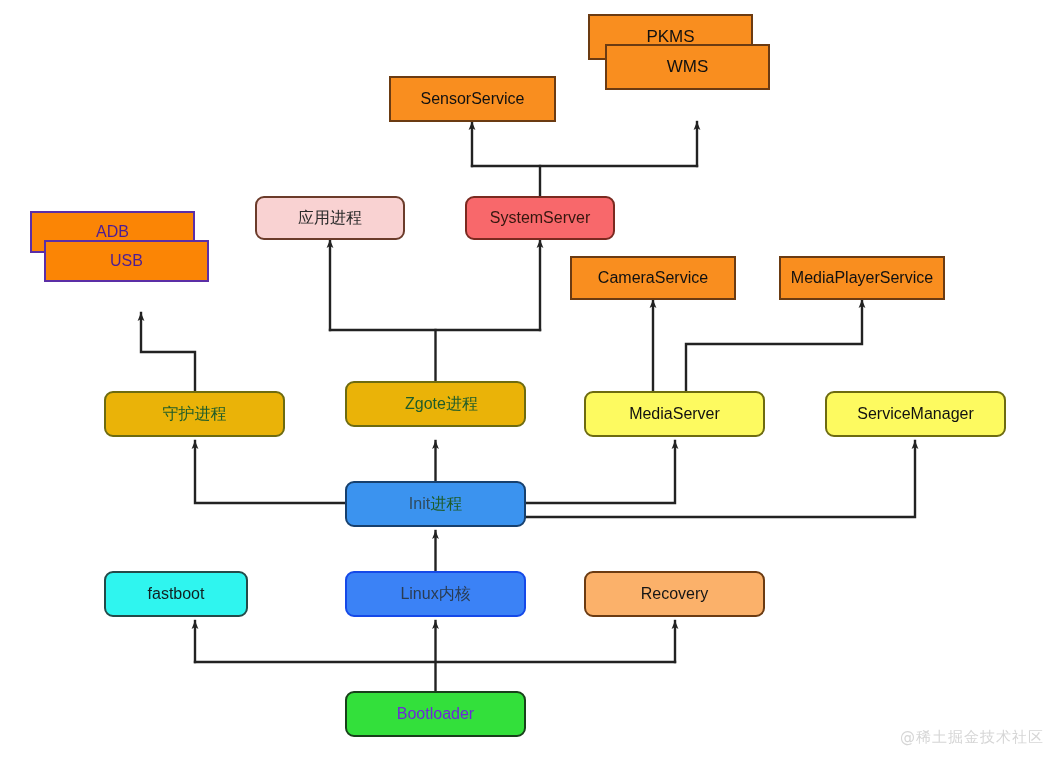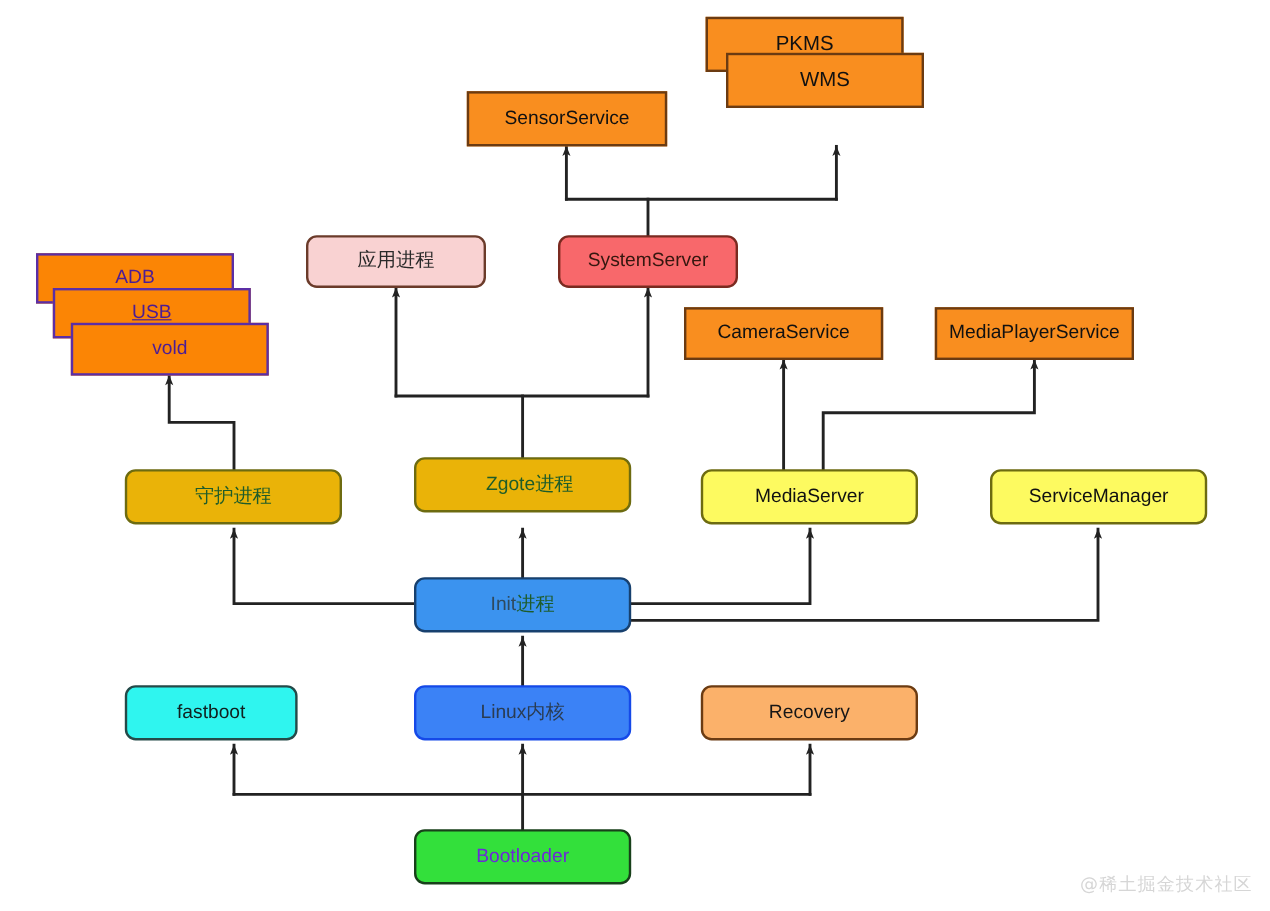--- a/index.html
+++ b/index.html
@@ -97,25 +97,22 @@
     <span>WMS</span>
   </div>
 
   <div class="node sharp c-orange fs16" style="left:389px;top:76px;width:167px;height:46px;z-index:5;">
     <span>SensorService</span>
   </div>
 
   <div class="node sharp c-orange-purple fs16" style="left:30px;top:211px;width:165px;height:42px;z-index:3;">
     <span>ADB</span>
   </div>
-  <div class="node sharp c-orange-purple fs16" style="left:44px;top:240px;width:165px;height:42px;z-index:4;text-decoration:underline;">
+  <div class="node sharp c-orange-purple fs16" style="left:44px;top:240px;width:165px;height:42px;z-index:4;">
     <span>USB</span>
-  </div>
-  <div class="node sharp c-orange-purple fs16" style="left:59px;top:269px;width:165px;height:44px;z-index:5;">
-    <span>vold</span>
   </div>
 
   <div class="node rounded c-pink fs16" style="left:255px;top:196px;width:150px;height:44px;z-index:5;">
     <span>应用进程</span>
   </div>
   <div class="node rounded c-red fs16" style="left:465px;top:196px;width:150px;height:44px;z-index:5;">
     <span>SystemServer</span>
   </div>
 
   <div class="node sharp c-orange fs16" style="left:570px;top:256px;width:166px;height:44px;z-index:5;">

